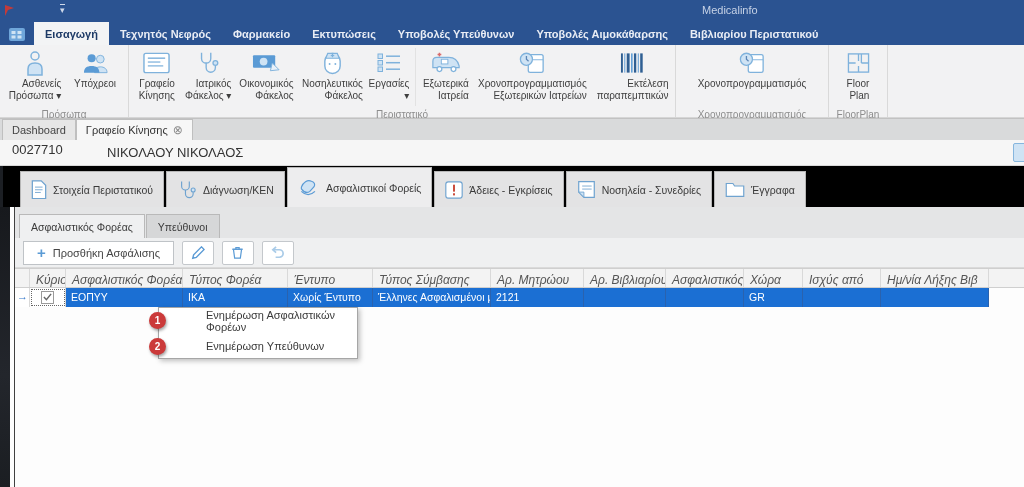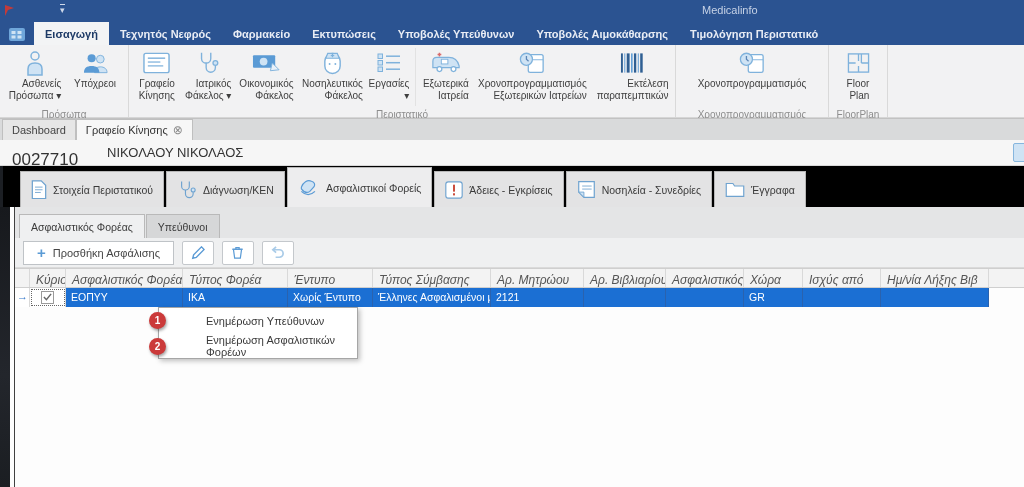--- a/index.html
+++ b/index.html
@@ -35,21 +35,21 @@
   .doctabs{position:absolute;left:0;top:118px;width:1024px;height:22px;background:#d9dadb;
            border-top:1px solid #c2c2c2;display:flex;align-items:flex-end;padding-left:2px;box-sizing:border-box;}
   .dtab{height:21px;display:flex;align-items:center;gap:5px;padding:0 9px;font-size:11px;color:#444;
         background:#e6e6e6;border:1px solid #bfbfbf;border-bottom:none;box-sizing:border-box;}
   .dtab.active{background:#f7f7f7;color:#333;}
   .closex{color:#8a8a8a;font-size:12px;line-height:12px;}
 
   
   .patientbar{position:absolute;left:0;top:140px;width:1024px;height:26px;background:#f6f6f6;
               border-bottom:1px solid #d8d8d8;box-sizing:border-box;}
-  .pid{position:absolute;left:12px;top:10px;font-size:17px;color:#333;}
+  .pid{position:absolute;left:12px;top:2px;font-size:13px;color:#333;}
   .pname{position:absolute;left:107px;top:5px;font-size:13px;color:#333;}
   .edgeicon{position:absolute;right:-4px;top:3px;width:13px;height:17px;background:#cfe3f4;
             border:1px solid #86b6de;border-radius:2px;}
 
   
   .maintabs{position:absolute;left:0;top:166px;width:1024px;height:41px;background:#000000;
             display:flex;align-items:flex-end;padding-left:20px;box-sizing:border-box;}
   .mtab{height:36px;display:flex;align-items:center;gap:6px;padding:0 10px;margin-right:2px;
         background:#e3e3e4;border:1px solid #b7b7b7;border-bottom:none;font-size:10.5px;color:#3a3a3a;
         box-sizing:border-box;}
@@ -125,21 +125,21 @@
         <rect x="3.5" y="9.5" width="4" height="3" fill="#cfe3f4"></rect>
           <rect x="9.5" y="9.5" width="4" height="3" fill="#cfe3f4"></rect>
       </svg>
     </div>
     <div class="mitem active">Εισαγωγή</div>
     <div class="mitem">Τεχνητός Νεφρός</div>
     <div class="mitem">Φαρμακείο</div>
     <div class="mitem">Εκτυπώσεις</div>
     <div class="mitem">Υποβολές Υπεύθυνων</div>
     <div class="mitem">Υποβολές Αιμοκάθαρσης</div>
-    <div class="mitem">Τιμολόγηση Περιστατικό</div>
+    <div class="mitem">Βιβλιαρίου Περιστατικού</div>
   </div>
 
   <div class="ribbon">
 
     <div class="rgroup" style="width:122px;">
       <div class="rbtns">
         <div class="rbtn" style="width:64px;">
           <svg viewBox="0 0 24 26" width="24">
             <circle cx="12" cy="6" r="4" fill="none" stroke="#7fb2dc" stroke-width="1.5"></circle>
             <path d="M5 25v-6c0-4 3-6 7-6s7 2 7 6v6z" fill="#cfe3f4" stroke="#7fb2dc" stroke-width="1.5"></path>
@@ -417,17 +417,17 @@
       <div class="gc" style="width:78px;"></div>
       <div class="gc" style="width:59px;">GR</div>
       <div class="gc" style="width:78px;"></div>
       <div class="gc" style="width:108px;"></div>
     </div>
   </div>
 
   <div class="ctxmenu">
     <div class="badge b1">1</div>
     <div class="badge b2">2</div>
+    <div class="ctxitem">Ενημέρωση Ασφαλιστικών Φορέων</div>
     <div class="ctxitem">Ενημέρωση Υπεύθυνων</div>
-    <div class="ctxitem">Ενημέρωση Ασφαλιστικών Φορέων</div>
   </div>
 
 </div>
 
 </body></html>

